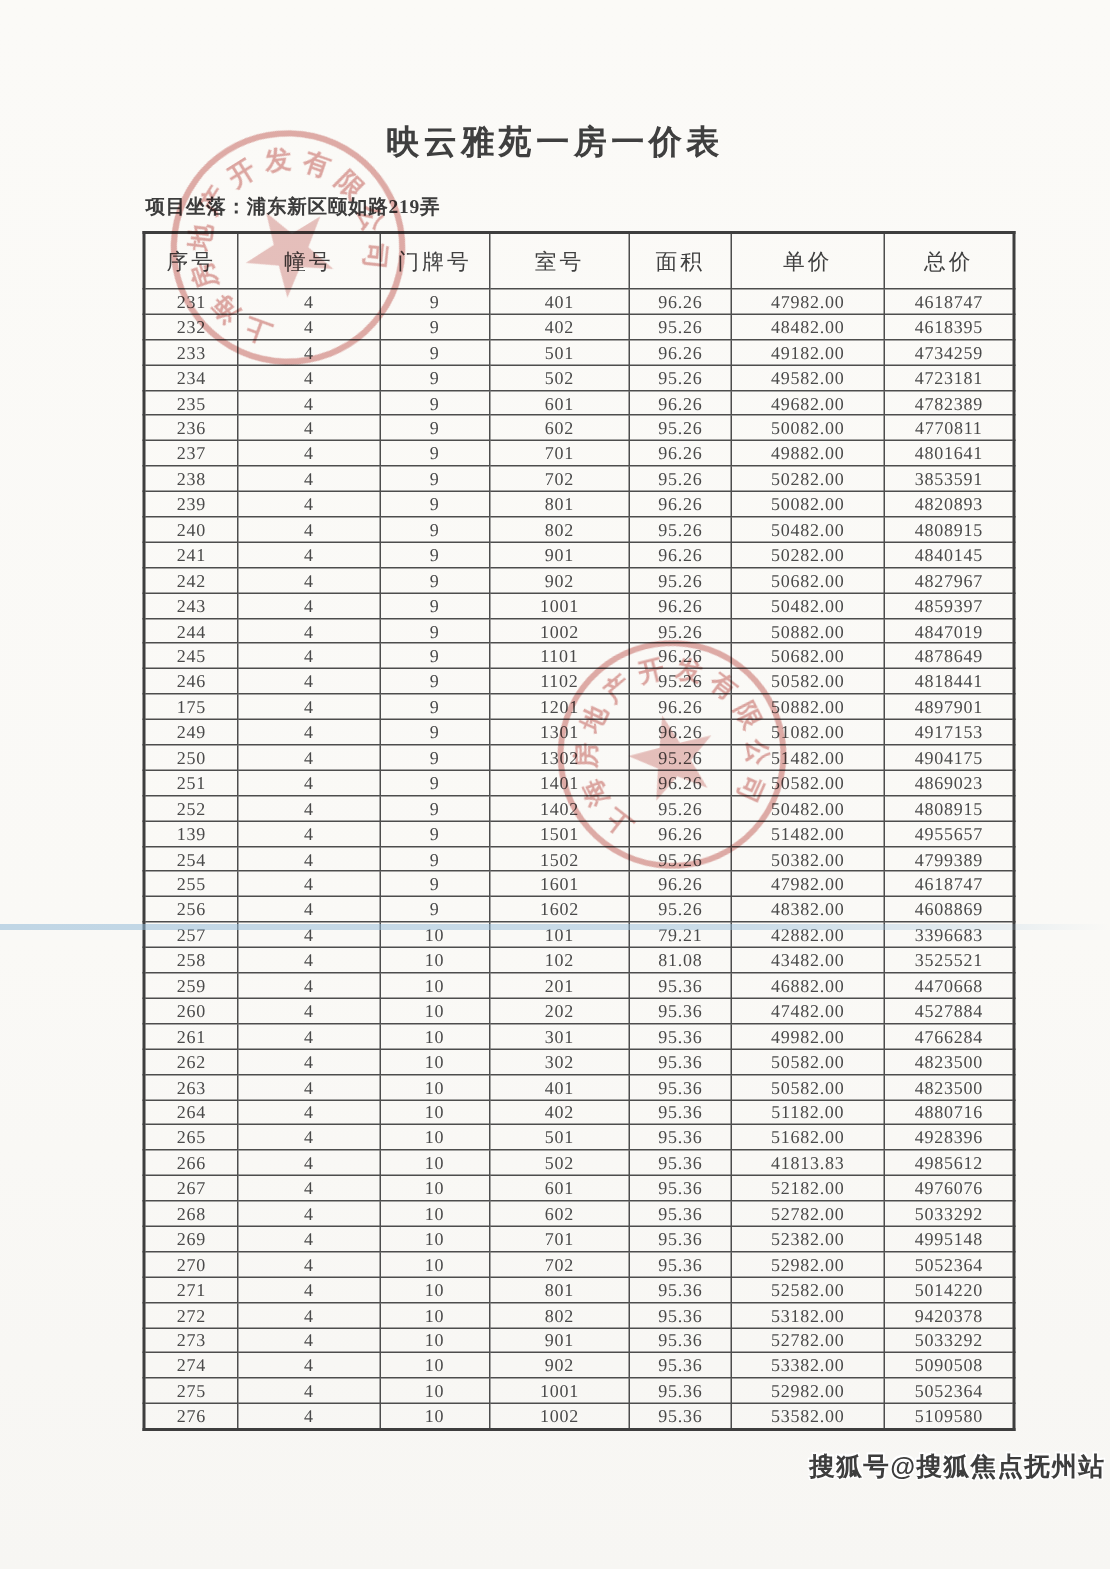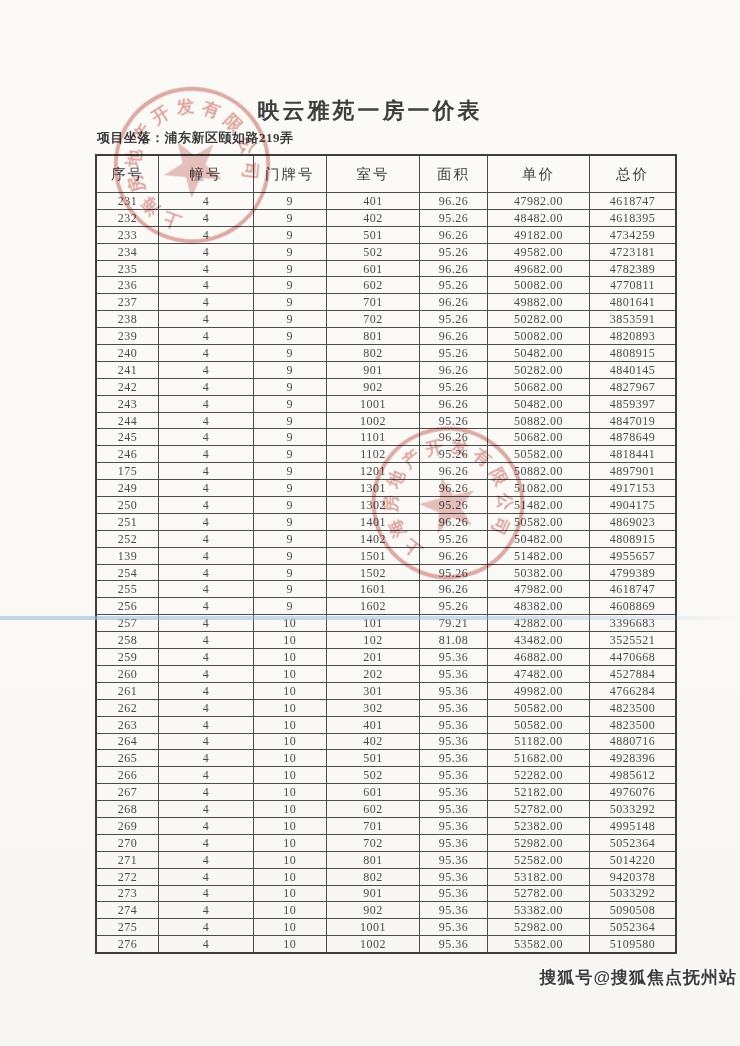--- a/index.html
+++ b/index.html
@@ -10,21 +10,21 @@
     overflow: hidden;
   }
   .page {
     position: relative;
     width: 740px; height: 1046px;
     background: linear-gradient(180deg, #fbfaf7 0%, #faf9f6 60%, #f7f6f3 100%);
   }
   .doc-title {
     position: absolute;
     top: 80px; left: 0; right: 0;
-    margin: 16px;
+    margin: 0;
     text-align: center;
     font-size: 22px;
     font-weight: bold;
     letter-spacing: 3px;
     color: #3f3f3f;
   }
   .location-line {
     position: absolute;
     top: 129px; left: 97px;
     font-size: 13px;
@@ -439,21 +439,21 @@
           <td>95.36</td>
           <td>51682.00</td>
           <td>4928396</td>
         </tr>
         <tr>
           <td>266</td>
           <td>4</td>
           <td>10</td>
           <td>502</td>
           <td>95.36</td>
-          <td>52282.00</td>
+          <td>41813.83</td>
           <td>4985612</td>
         </tr>
         <tr>
           <td>267</td>
           <td>4</td>
           <td>10</td>
           <td>601</td>
           <td>95.36</td>
           <td>52182.00</td>
           <td>4976076</td>

